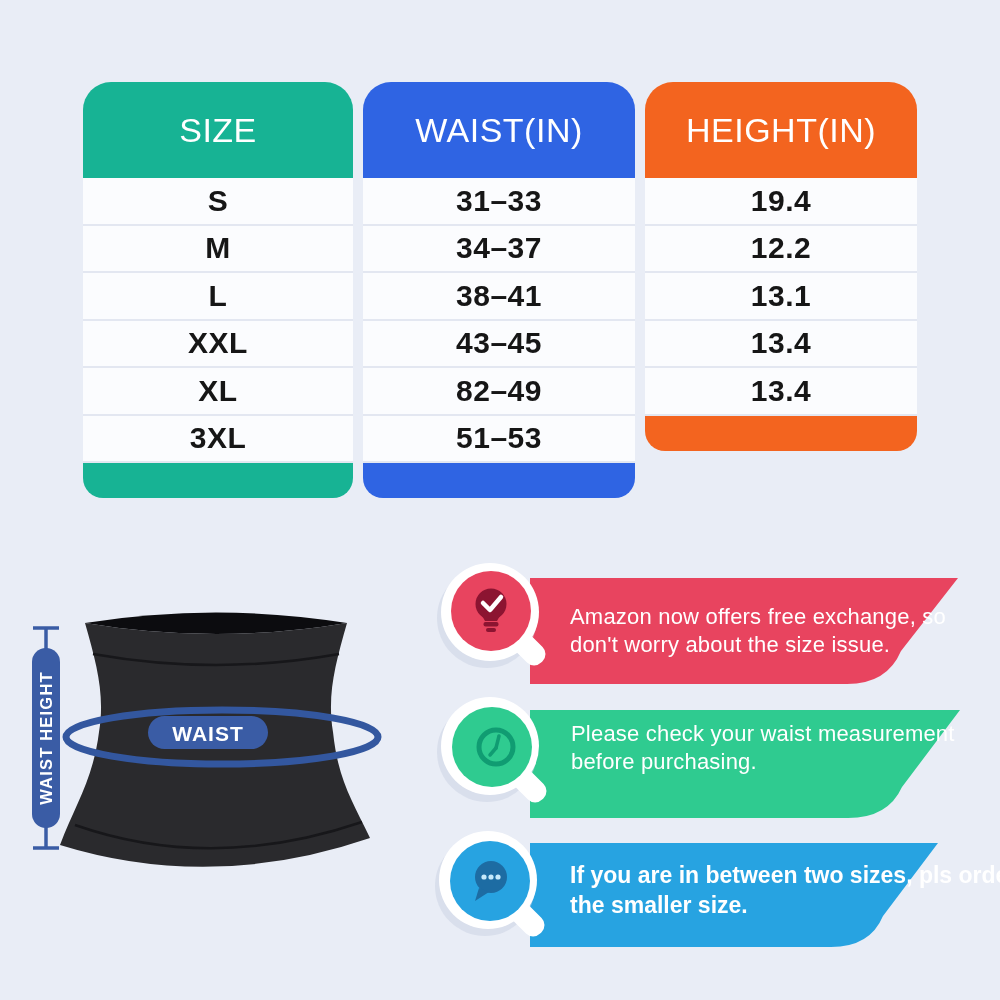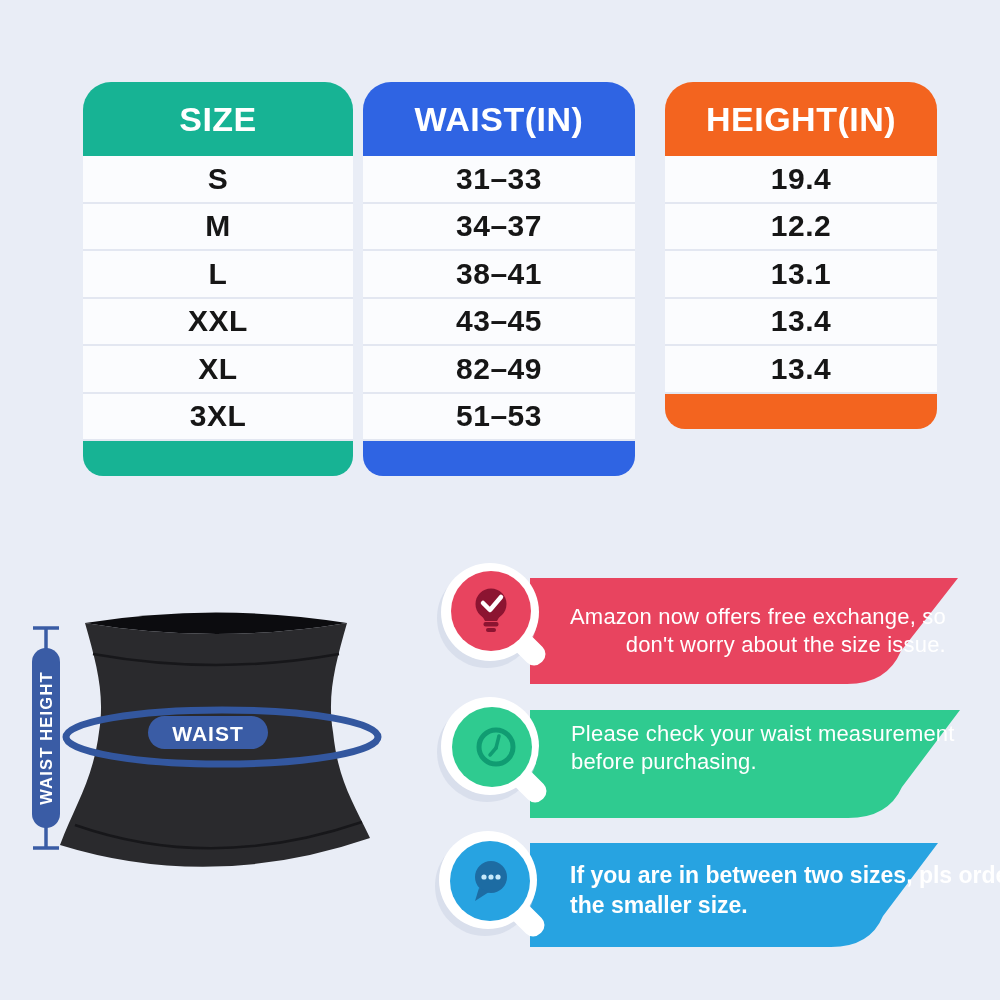--- a/index.html
+++ b/index.html
@@ -5,25 +5,25 @@
   html,body{margin:0;padding:0;}
   body{
     width:1000px;height:1000px;position:relative;overflow:hidden;
     background:#e9edf6;
     font-family:"Liberation Sans", sans-serif;
   }
   
   .col{position:absolute;top:82px;}
   .col-size  {left:83px;width:270px;}
   .col-waist {left:363px;width:272px;}
-  .col-height{left:645px;width:272px;margin-left:20px;}
+  .col-height{left:645px;width:272px;}
   .col-header{
-    height:74px;border-radius:28px 28px 0 0;
+    height:96px;border-radius:28px 28px 0 0;
     display:flex;align-items:center;justify-content:center;
-    color:#ffffff;font-size:34px;font-weight:bold;letter-spacing:.5px;
+    color:#ffffff;font-size:34px;font-weight:normal;letter-spacing:.5px;
   }
   .col-size   .col-header{background:#17b394;}
   .col-waist  .col-header{background:#2f64e3;text-align:center;}
   .col-height .col-header{background:#f3641f;}
   .col-cell{
     height:45.5px;background:#fbfcfe;border-bottom:2px solid #e3e7f1;
     display:flex;align-items:center;justify-content:center;
     font-size:30px;font-weight:bold;color:#161616;letter-spacing:.5px;
   }
   .col-footer{height:35px;border-radius:0 0 20px 20px;}
@@ -34,21 +34,21 @@
   
   .diagram-svg{position:absolute;left:0;top:590px;}
   .callouts-svg{position:absolute;left:430px;top:555px;}
 
   
   .callout-text{
     position:absolute;color:#ffffff;font-size:22px;line-height:28px;
     letter-spacing:.2px;white-space:nowrap;
   }
   .callout-text.heavy{font-weight:bold;font-size:23px;line-height:30px;letter-spacing:0;}
-  .ct-red  {left:570px;top:603px;text-align:right;}
+  .ct-red  {left:570px;top:603px;}
   .ct-green{left:571px;top:720px;}
   .ct-blue {left:570px;top:860px;}
 </style>
 </head>
 <body>
 
 <div class="col col-size">
   <div class="col-header">SIZE</div>
   <div class="col-cell">S</div>
   <div class="col-cell">M</div>

